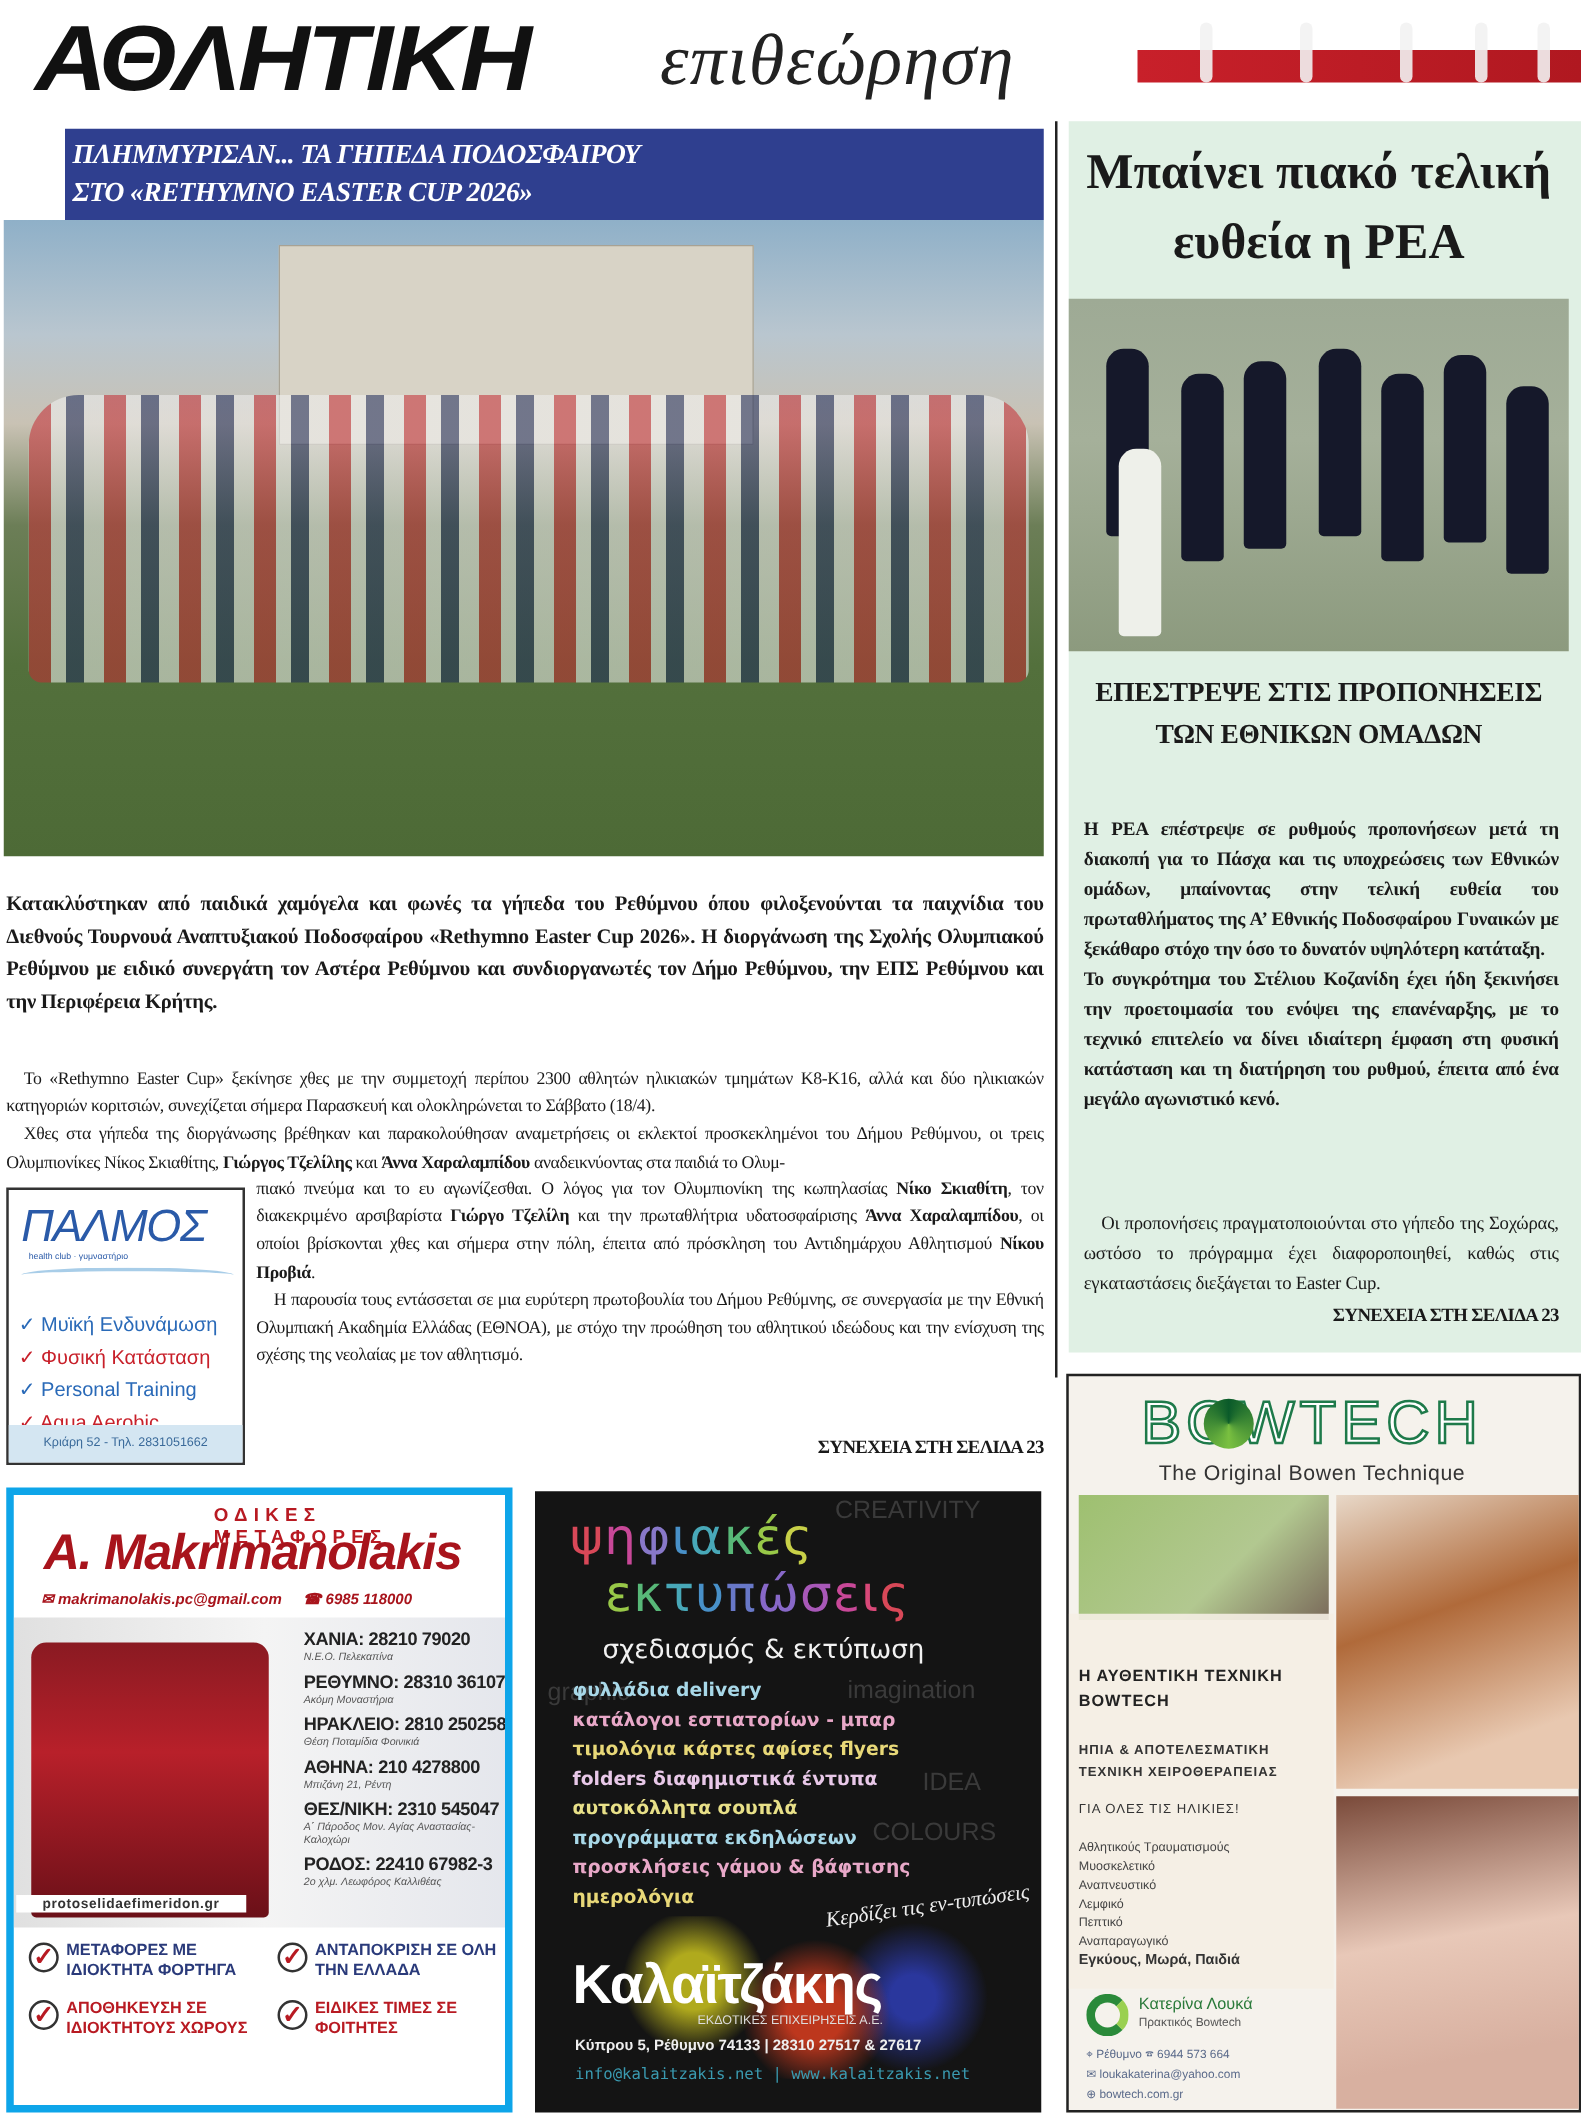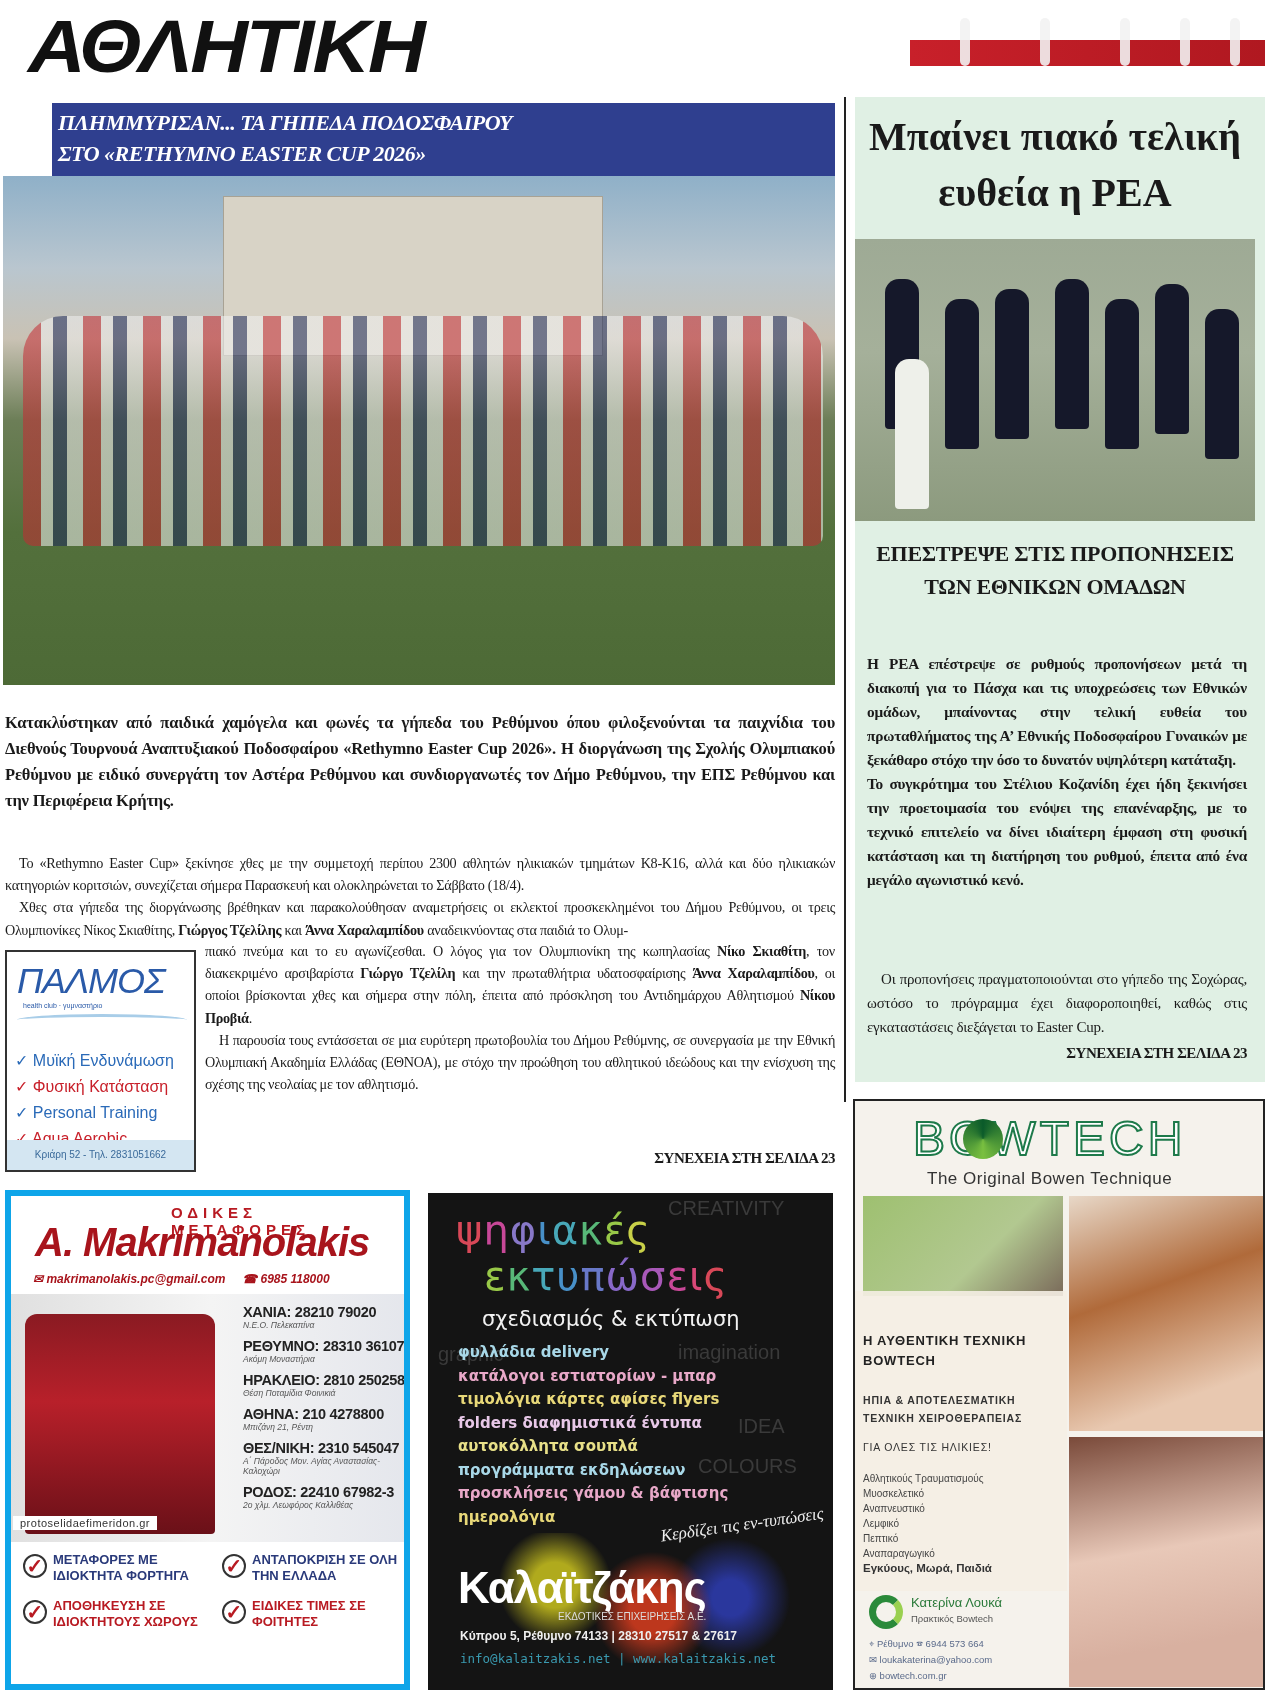--- a/index.html
+++ b/index.html
@@ -58,21 +58,21 @@
   .rc-body2 { position: absolute; left: 12px; top: 870px; width: 380px; font-size: 15px; line-height: 24px; text-align: justify; text-indent: 14px; letter-spacing: -0.2px; }
   .rc-cont { position: absolute; right: 18px; top: 948px; font-weight: bold; font-size: 15px; letter-spacing: -0.5px; }
 
   
   .makri { left: 5px; top: 1190px; width: 405px; height: 500px; border: 6px solid #0ea5e9; background: #fff; overflow: hidden; }
   .mk-top { position: absolute; left: 160px; top: 8px; font-family: "Liberation Sans", sans-serif; font-weight: bold; font-size: 15px; color: #b81a22; letter-spacing: 5px; }
   .mk-logo { position: absolute; left: 24px; top: 24px; font-family: "Liberation Sans", sans-serif; font-weight: bold; font-style: italic; font-size: 40px; color: #a8141c; letter-spacing: -1px; }
   .mk-contact { position: absolute; left: 22px; top: 76px; font-family: "Liberation Sans", sans-serif; font-weight: bold; font-style: italic; font-size: 12px; color: #a8141c; }
   .mk-mid { position: absolute; left: 0; top: 98px; width: 401px; height: 248px; background: linear-gradient(90deg,#e0e0e0,#f4f4f4 50%,#e4e6ec); }
   .mk-truck { position: absolute; left: 14px; top: 20px; width: 190px; height: 220px; background: linear-gradient(180deg,#8a1a22,#b8202a 40%,#6a1018); border-radius: 12px 12px 4px 4px; }
-  .mk-watermark { position: absolute; left: 2px; top: 222px; background: #fff; font-family: "Liberation Sans", sans-serif; font-weight: normal; font-size: 11px; padding: 1px 7px; color: #333; letter-spacing: 0.5px; }
+  .mk-watermark { position: absolute; left: 2px; top: 222px; background: #fff; font-family: "Liberation Sans", sans-serif; font-weight: bold; font-size: 11px; padding: 1px 21px; color: #333; letter-spacing: 0.5px; }
   .mk-offices { position: absolute; left: 232px; top: 10px; width: 170px; }
   .mk-office .city { font-family: "Liberation Sans", sans-serif; font-weight: bold; font-size: 14.5px; color: #222; letter-spacing: -0.3px; }
   .mk-office .addr { font-family: "Liberation Sans", sans-serif; font-style: italic; font-size: 8.5px; color: #555; margin-bottom: 8px; }
   .mk-features { position: absolute; left: 0; top: 350px; width: 401px; height: 100px; }
   .mk-feat { position: absolute; width: 190px; font-family: "Liberation Sans", sans-serif; font-weight: bold; font-size: 13px; line-height: 16px; padding-left: 36px; }
   .mk-check { position: absolute; left: 6px; top: 2px; width: 24px; height: 24px; border: 2px solid #333; border-radius: 50%; color: #b81a22; font-size: 20px; line-height: 20px; text-align: center; }
   .mk-foot { position: absolute; left: 0; bottom: 0; width: 100%; height: 44px; background: #8e1218; color: #fff; font-family: "Liberation Serif", serif; font-style: italic; font-size: 14px; line-height: 44px; text-align: center; }
 
   
   .kala { left: 428px; top: 1193px; width: 405px; height: 497px; background: #141414; overflow: hidden; }
@@ -105,20 +105,21 @@
   .bw-contact-logo { position: absolute; left: 14px; top: 494px; width: 34px; height: 34px; border-radius: 50%; border: 7px solid #2a8a3a; border-right-color: #9ad050; }
   .bw-name { position: absolute; left: 56px; top: 494px; font-family: "Liberation Sans", sans-serif; font-size: 13px; color: #2a7a3a; }
   .bw-role { position: absolute; left: 56px; top: 512px; font-family: "Liberation Sans", sans-serif; font-size: 9.5px; color: #555; }
   .bw-info { position: absolute; left: 14px; top: 535px; font-family: "Liberation Sans", sans-serif; font-size: 9.5px; line-height: 16px; color: #5a6a8a; }
 </style>
 </head>
 <body>
 
 <div class="abs masthead">
   <div class="abs mast-main">ΑΘΛΗΤΙΚΗ</div>
+  <div class="abs mast-sub">επιθεώρηση</div>
   <div class="abs mast-band"></div>
   <div class="abs mast-fig" style="left:960px;"></div>
   <div class="abs mast-fig" style="left:1040px;"></div>
   <div class="abs mast-fig" style="left:1120px;"></div>
   <div class="abs mast-fig" style="left:1180px;"></div>
   <div class="abs mast-fig" style="left:1230px;"></div>
 </div>
 
 <div class="abs main-banner">
   <div>ΠΛΗΜΜΥΡΙΣΑΝ... ΤΑ ΓΗΠΕΔΑ ΠΟΔΟΣΦΑΙΡΟΥ</div>

